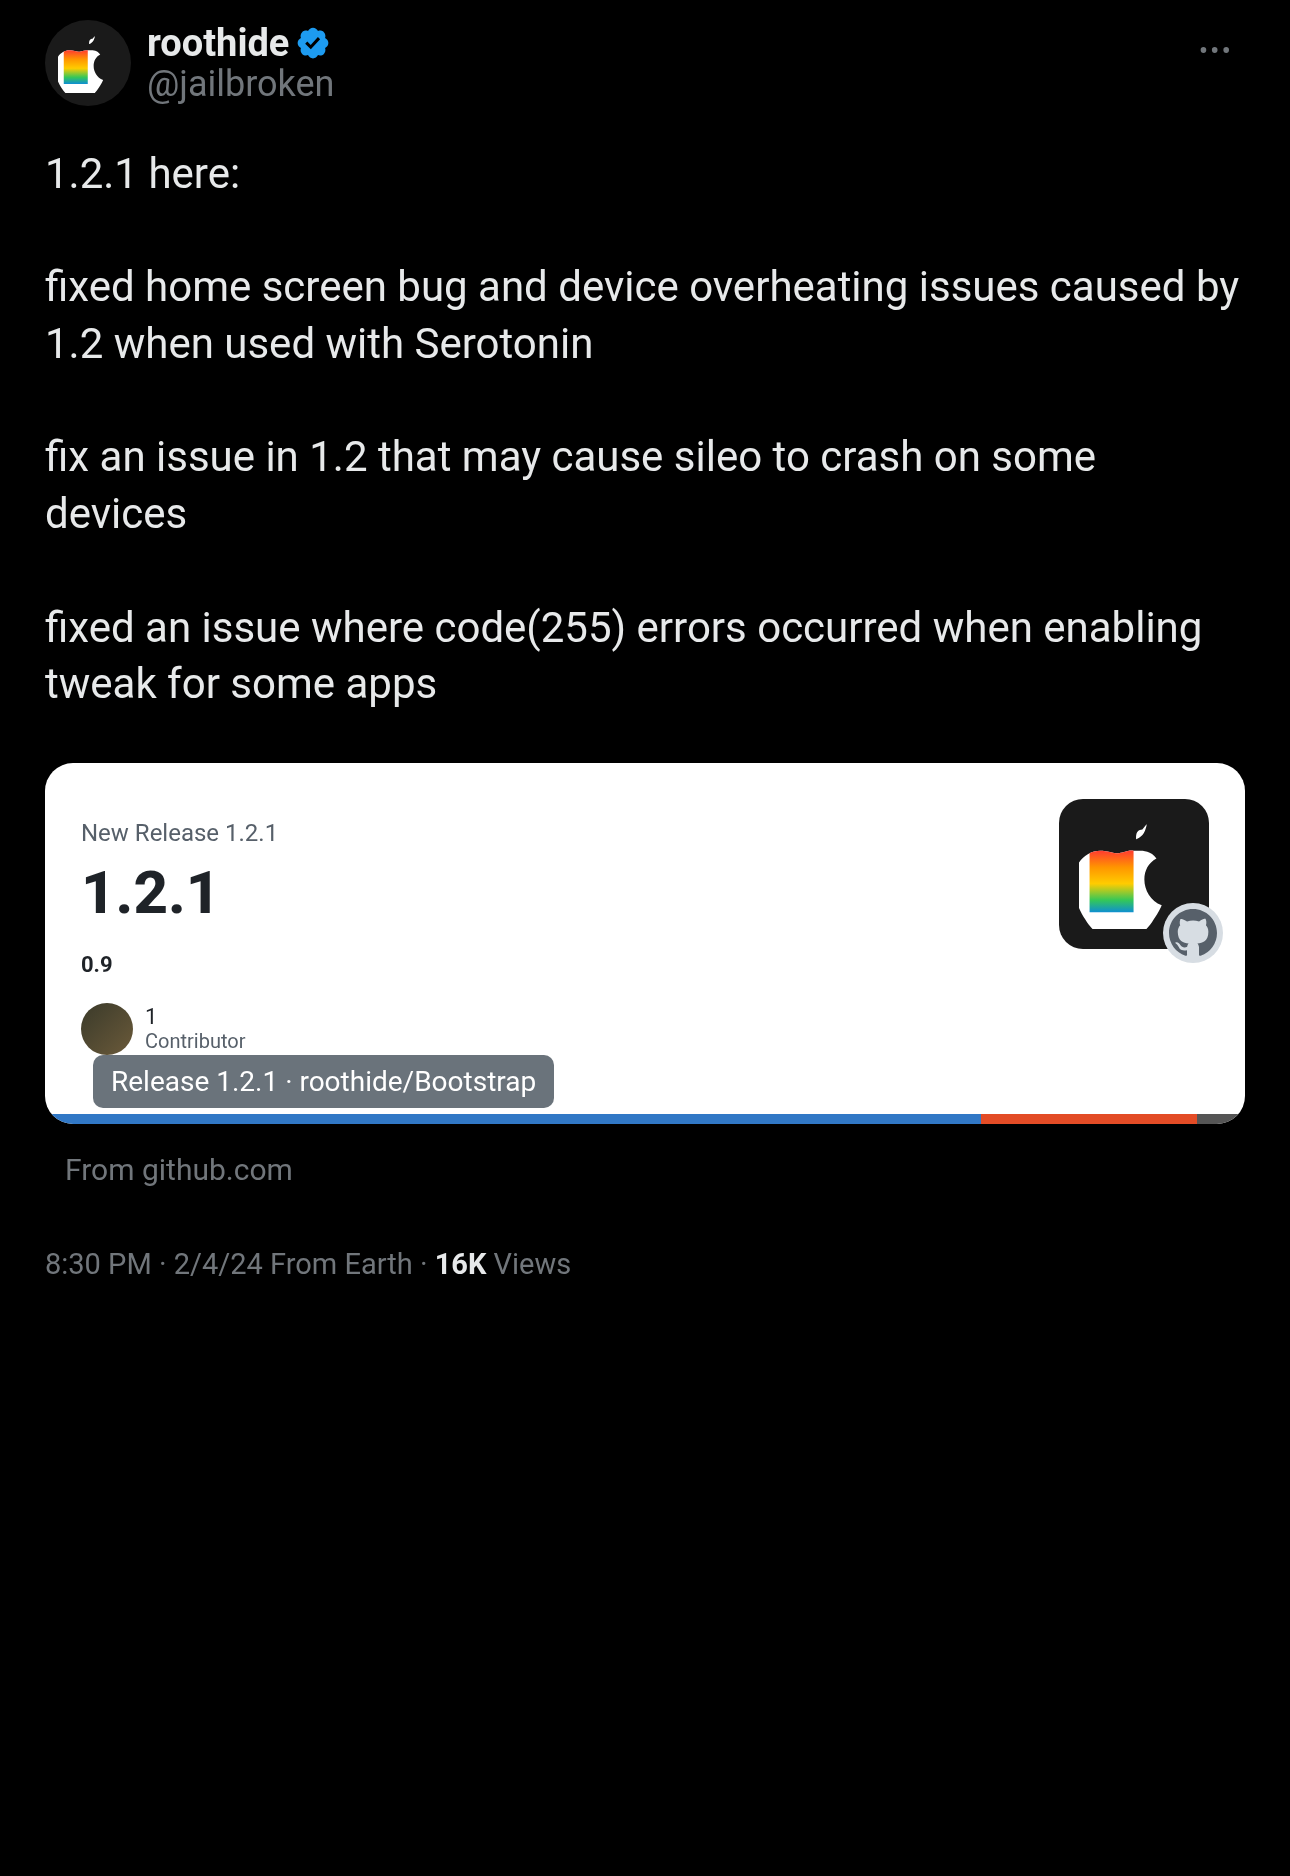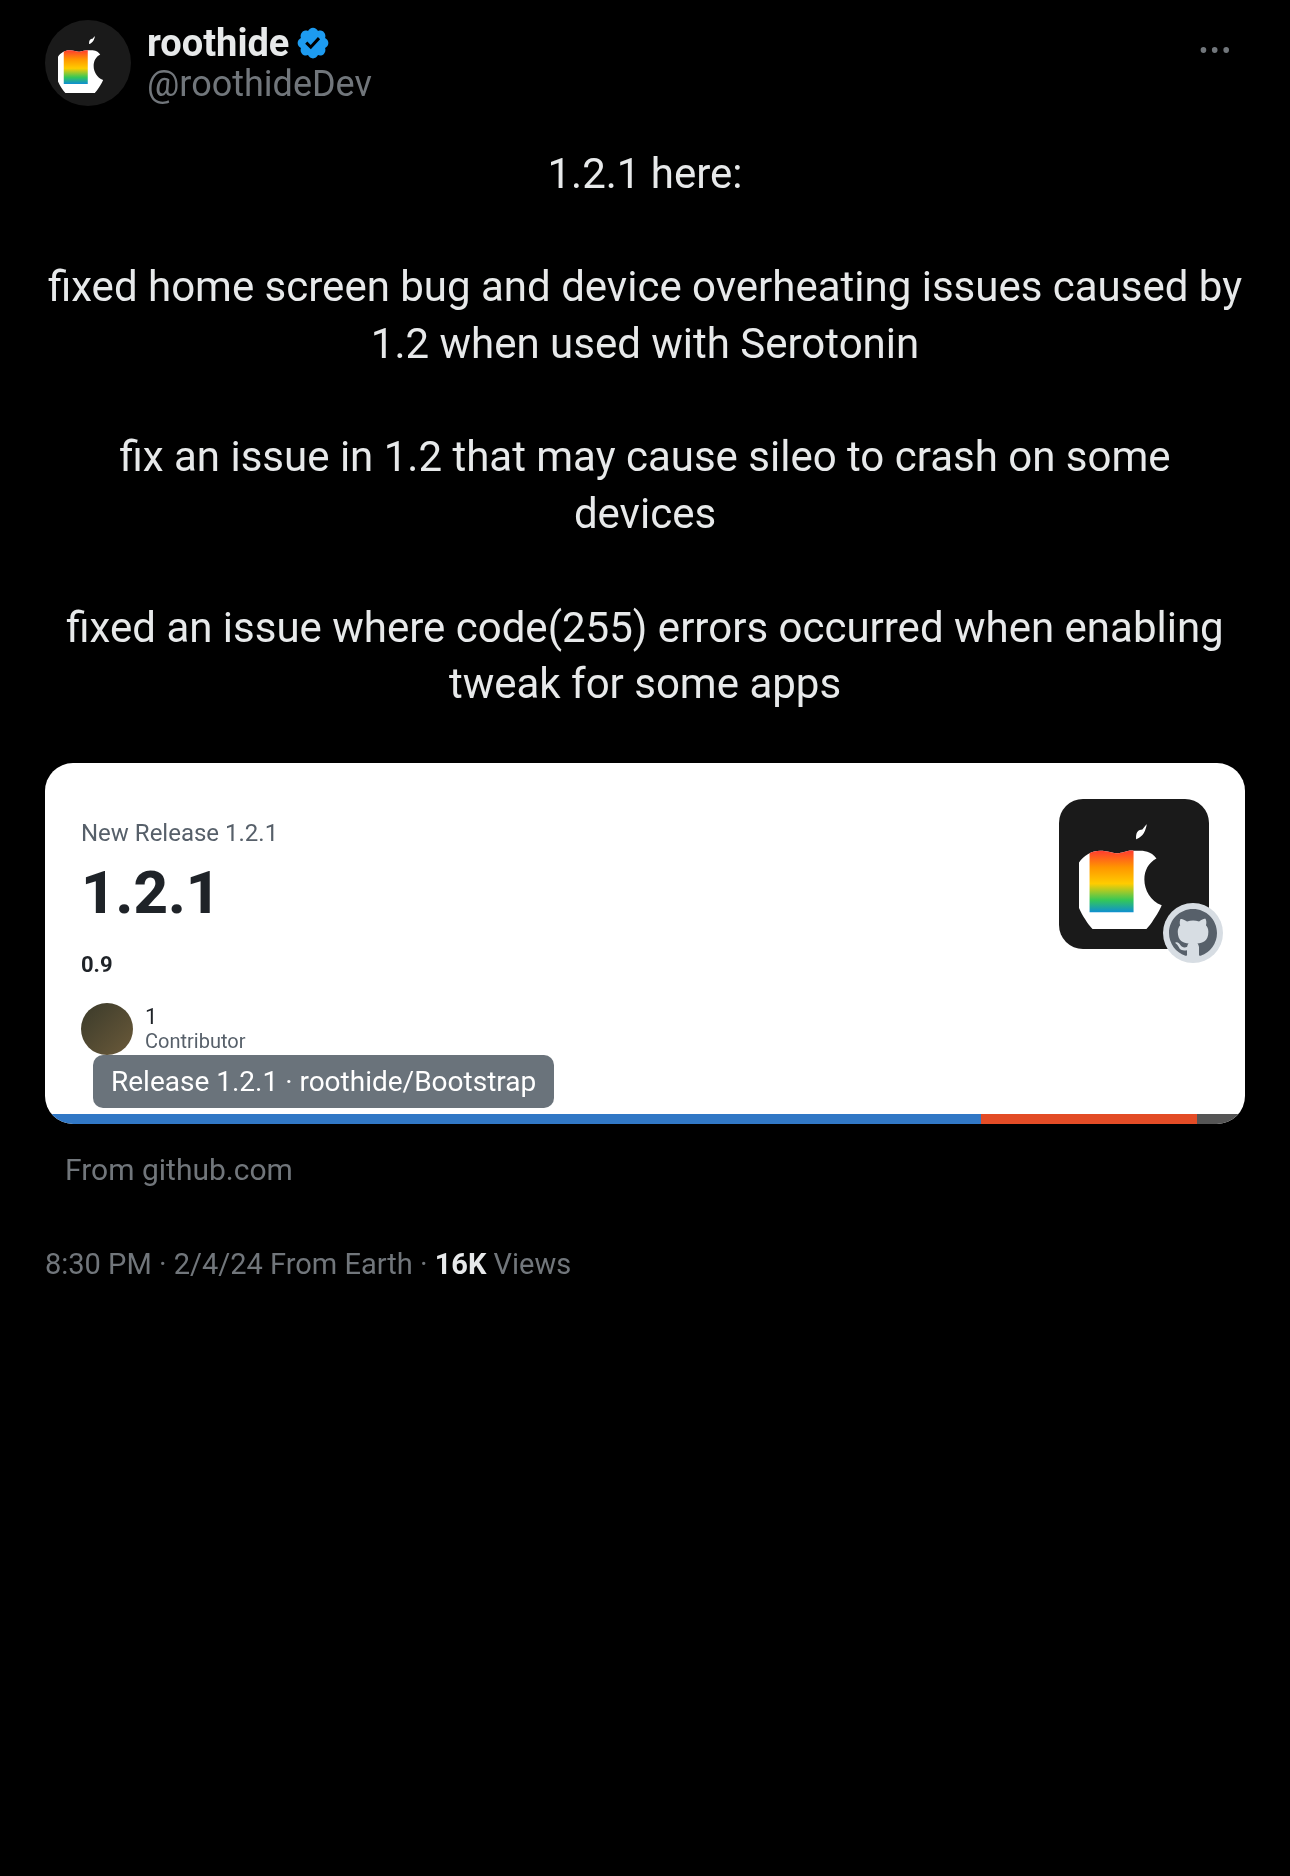--- a/index.html
+++ b/index.html
@@ -75,21 +75,20 @@
       padding-top: 14px;
       padding-right: 12px;
     }
     .tweet-text {
       font-size: 42px;
       line-height: 1.35;
       color: #e7e9ea;
       margin-top: 40px;
       margin-bottom: 50px;
       white-space: pre-wrap;
-      text-align: center;
     }
     .card {
       background: #ffffff;
       border-radius: 28px;
       overflow: hidden;
       margin-top: 10px;
       position: relative;
     }
     .card-content {
       padding: 56px 36px 10px 36px;
@@ -241,21 +240,21 @@
     </div>
     <div>
       <div class="name-line">
         <span class="display-name">roothide</span>
         <span class="verified-badge">
           <svg viewBox="0 0 24 24">
               <path d="M22.25 12c0-1.43-.88-2.67-2.19-3.34.46-1.39.2-2.9-.81-3.91s-2.52-1.27-3.91-.81c-.66-1.31-1.91-2.19-3.34-2.19s-2.67.88-3.33 2.19c-1.4-.46-2.91-.2-3.92.81s-1.26 2.52-.8 3.91c-1.31.67-2.2 1.91-2.2 3.34s.89 2.67 2.2 3.34c-.46 1.39-.21 2.9.8 3.91s2.52 1.26 3.91.81c.67 1.31 1.91 2.19 3.34 2.19s2.68-.88 3.34-2.19c1.39.45 2.9.2 3.91-.81s1.27-2.52.81-3.91c1.31-.67 2.19-1.91 2.19-3.34zm-11.71 4.2L6.8 12.46l1.41-1.42 2.26 2.26 4.8-5.23 1.47 1.36-6.2 6.77z"></path>
             </svg>
         </span>
       </div>
-      <div class="handle">@roothideDev</div>
+      <div class="handle">@jailbroken</div>
     </div>
   </div>
   <div class="more-icon">•••</div>
 </div>
 
 <div class="tweet-text">1.2.1 here:
 
 fixed home screen bug and device overheating issues caused by 1.2 when used with Serotonin
 
 fix an issue in 1.2 that may cause sileo to crash on some devices

